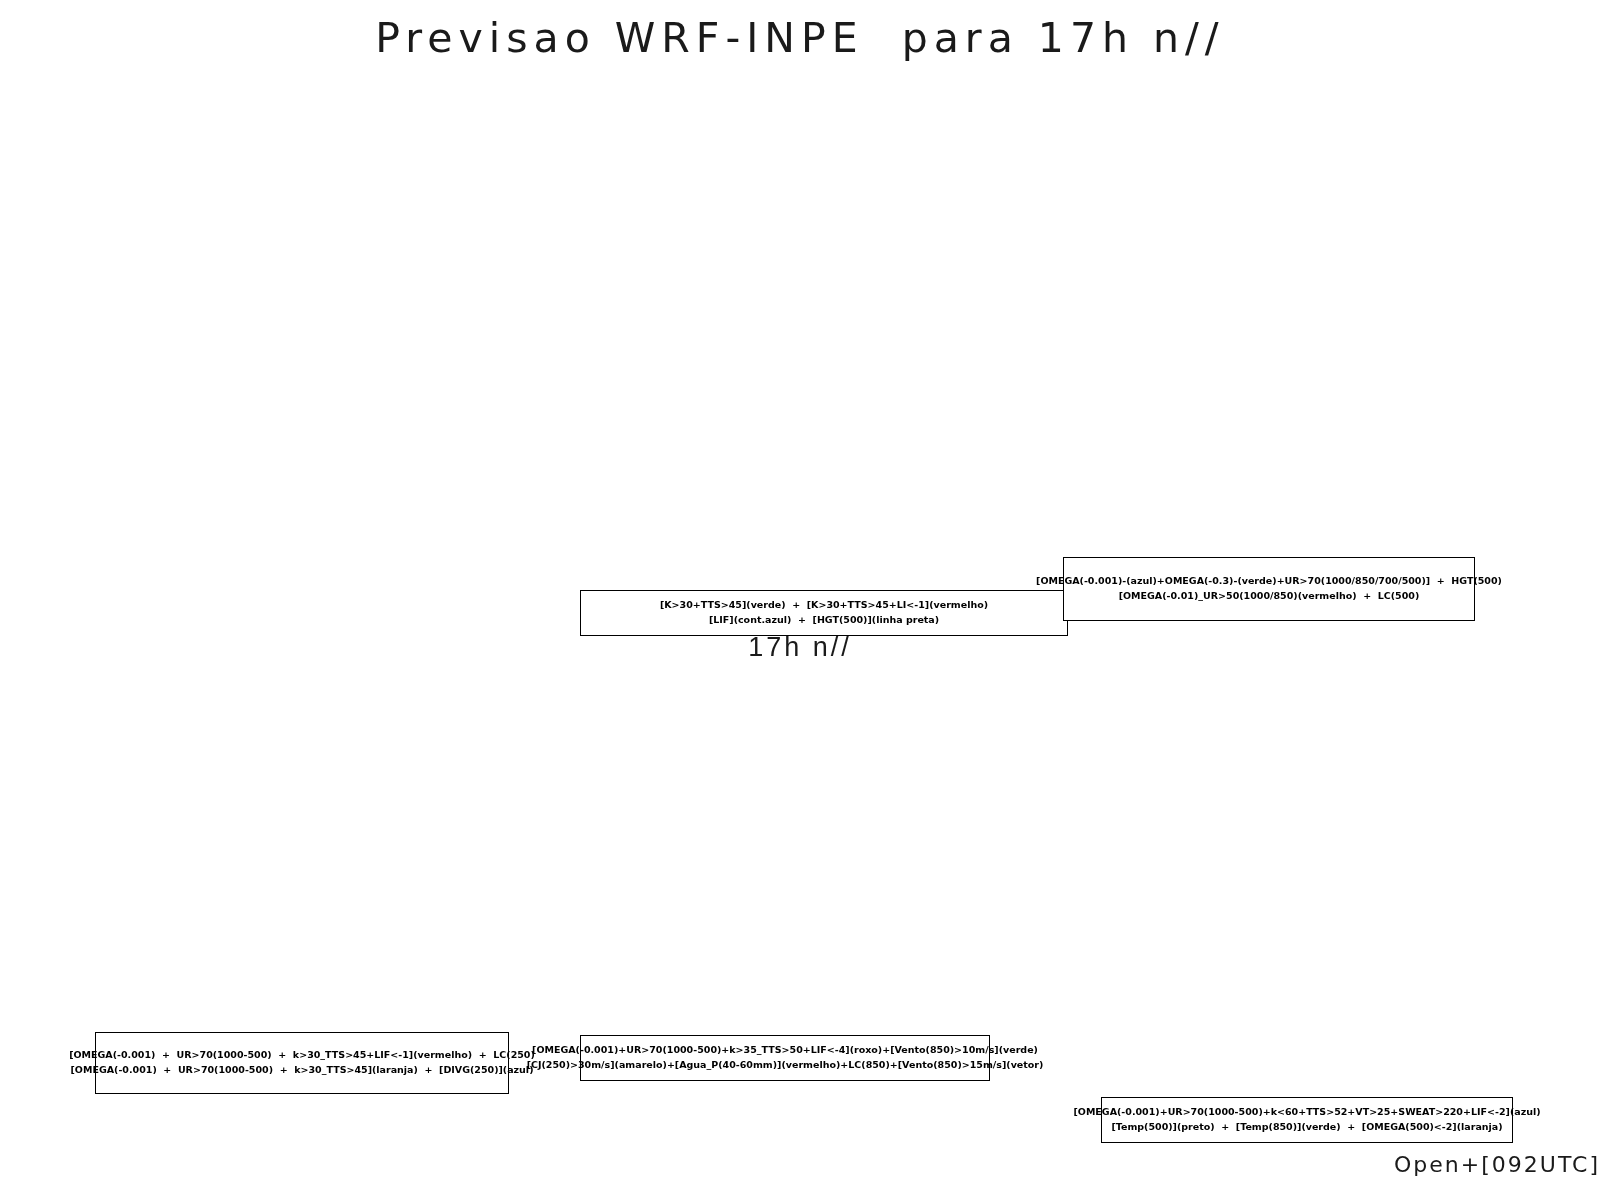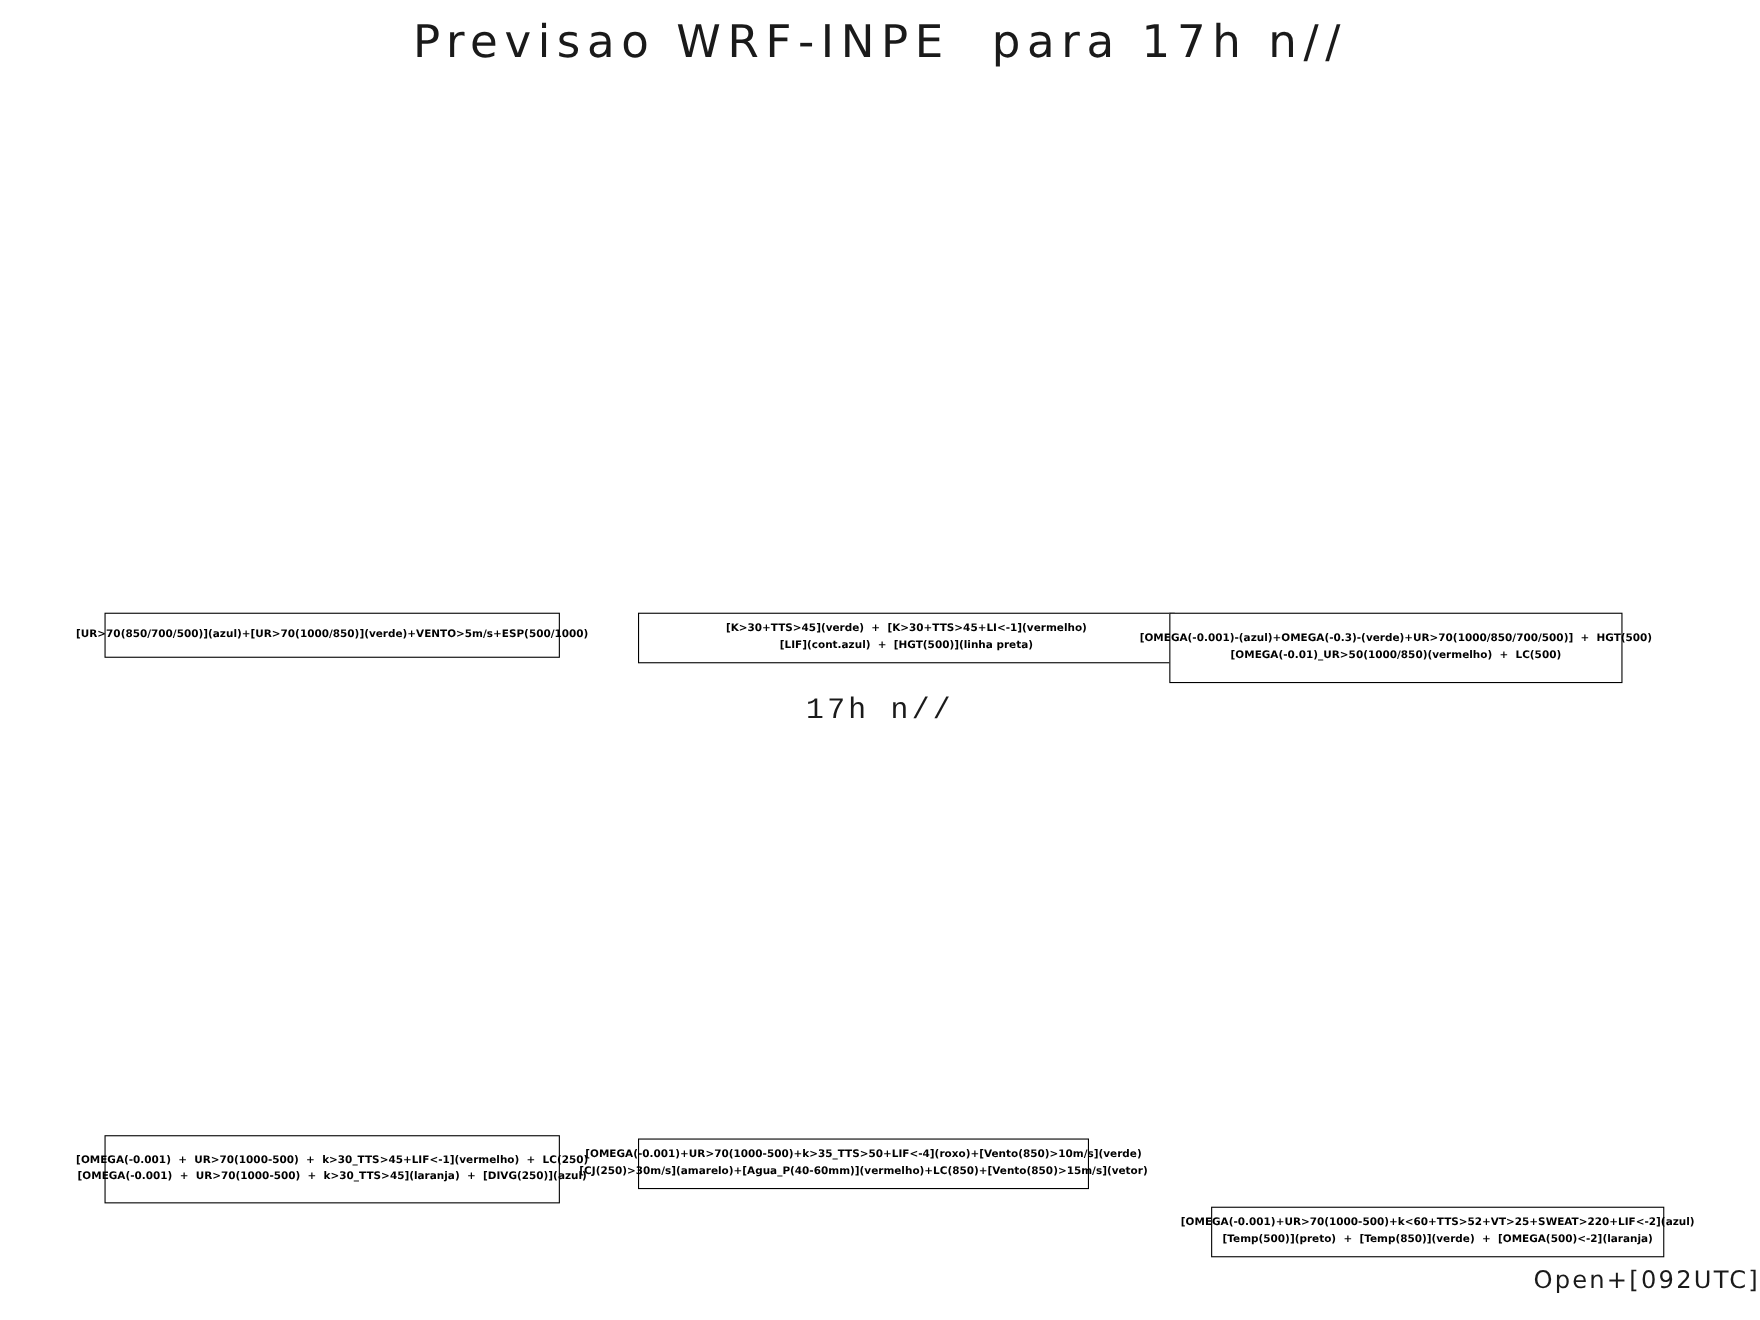--- a/index.html
+++ b/index.html
@@ -27,21 +27,21 @@
     letter-spacing: 6px;
     color: #1a1a1a;
     white-space: pre;
   }
   .subtitle {
     position: absolute;
     top: 632px;
     left: 0;
     width: 1600px;
     text-align: center;
-    font-family: Liberation Mono, monospace;
+    font-family: Liberation Sans, sans-serif;
     font-size: 27px;
     letter-spacing: 3px;
     color: #1a1a1a;
     white-space: pre;
   }
   .footer {
     position: absolute;
     top: 1152px;
     left: 0;
     width: 1600px;
@@ -82,25 +82,22 @@
 <body>
 
 <div class="page">
 
   <div class="title">Previsao WRF-INPE  para 17h n//</div>
 
   <div class="panel" style="left:95px; top:110px; width:415px; height:440px;"></div>
   <div class="panel" style="left:580px; top:110px; width:410px; height:440px;"></div>
   <div class="panel" style="left:1063px; top:110px; width:412px; height:440px;"></div>
 
-  <div class="legend-box" style="left:95px; top:557px; width:414px; height:41px;">
-    <div class="legend-line">[UR&gt;70(850/700/500)](azul)+[UR&gt;70(1000/850)](verde)+VENTO&gt;5m/s+ESP(500/1000)</div>
-  </div>
 
-  <div class="legend-box" style="left:580px; top:557px; width:488px; height:46px;">
+  <div class="legend-box" style="left:580px; top:590px; width:488px; height:46px;">
     <div class="legend-line">[K&gt;30+TTS&gt;45](verde)  +  [K&gt;30+TTS&gt;45+LI&lt;-1](vermelho)</div>
     <div class="legend-line">[LIF](cont.azul)  +  [HGT(500)](linha preta)</div>
   </div>
 
   <div class="legend-box" style="left:1063px; top:557px; width:412px; height:64px;">
     <div class="legend-line">[OMEGA(-0.001)-(azul)+OMEGA(-0.3)-(verde)+UR&gt;70(1000/850/700/500)]  +  HGT(500)</div>
     <div class="legend-line">[OMEGA(-0.01)_UR&gt;50(1000/850)(vermelho)  +  LC(500)</div>
   </div>
 
   <div class="subtitle">17h n//</div>

